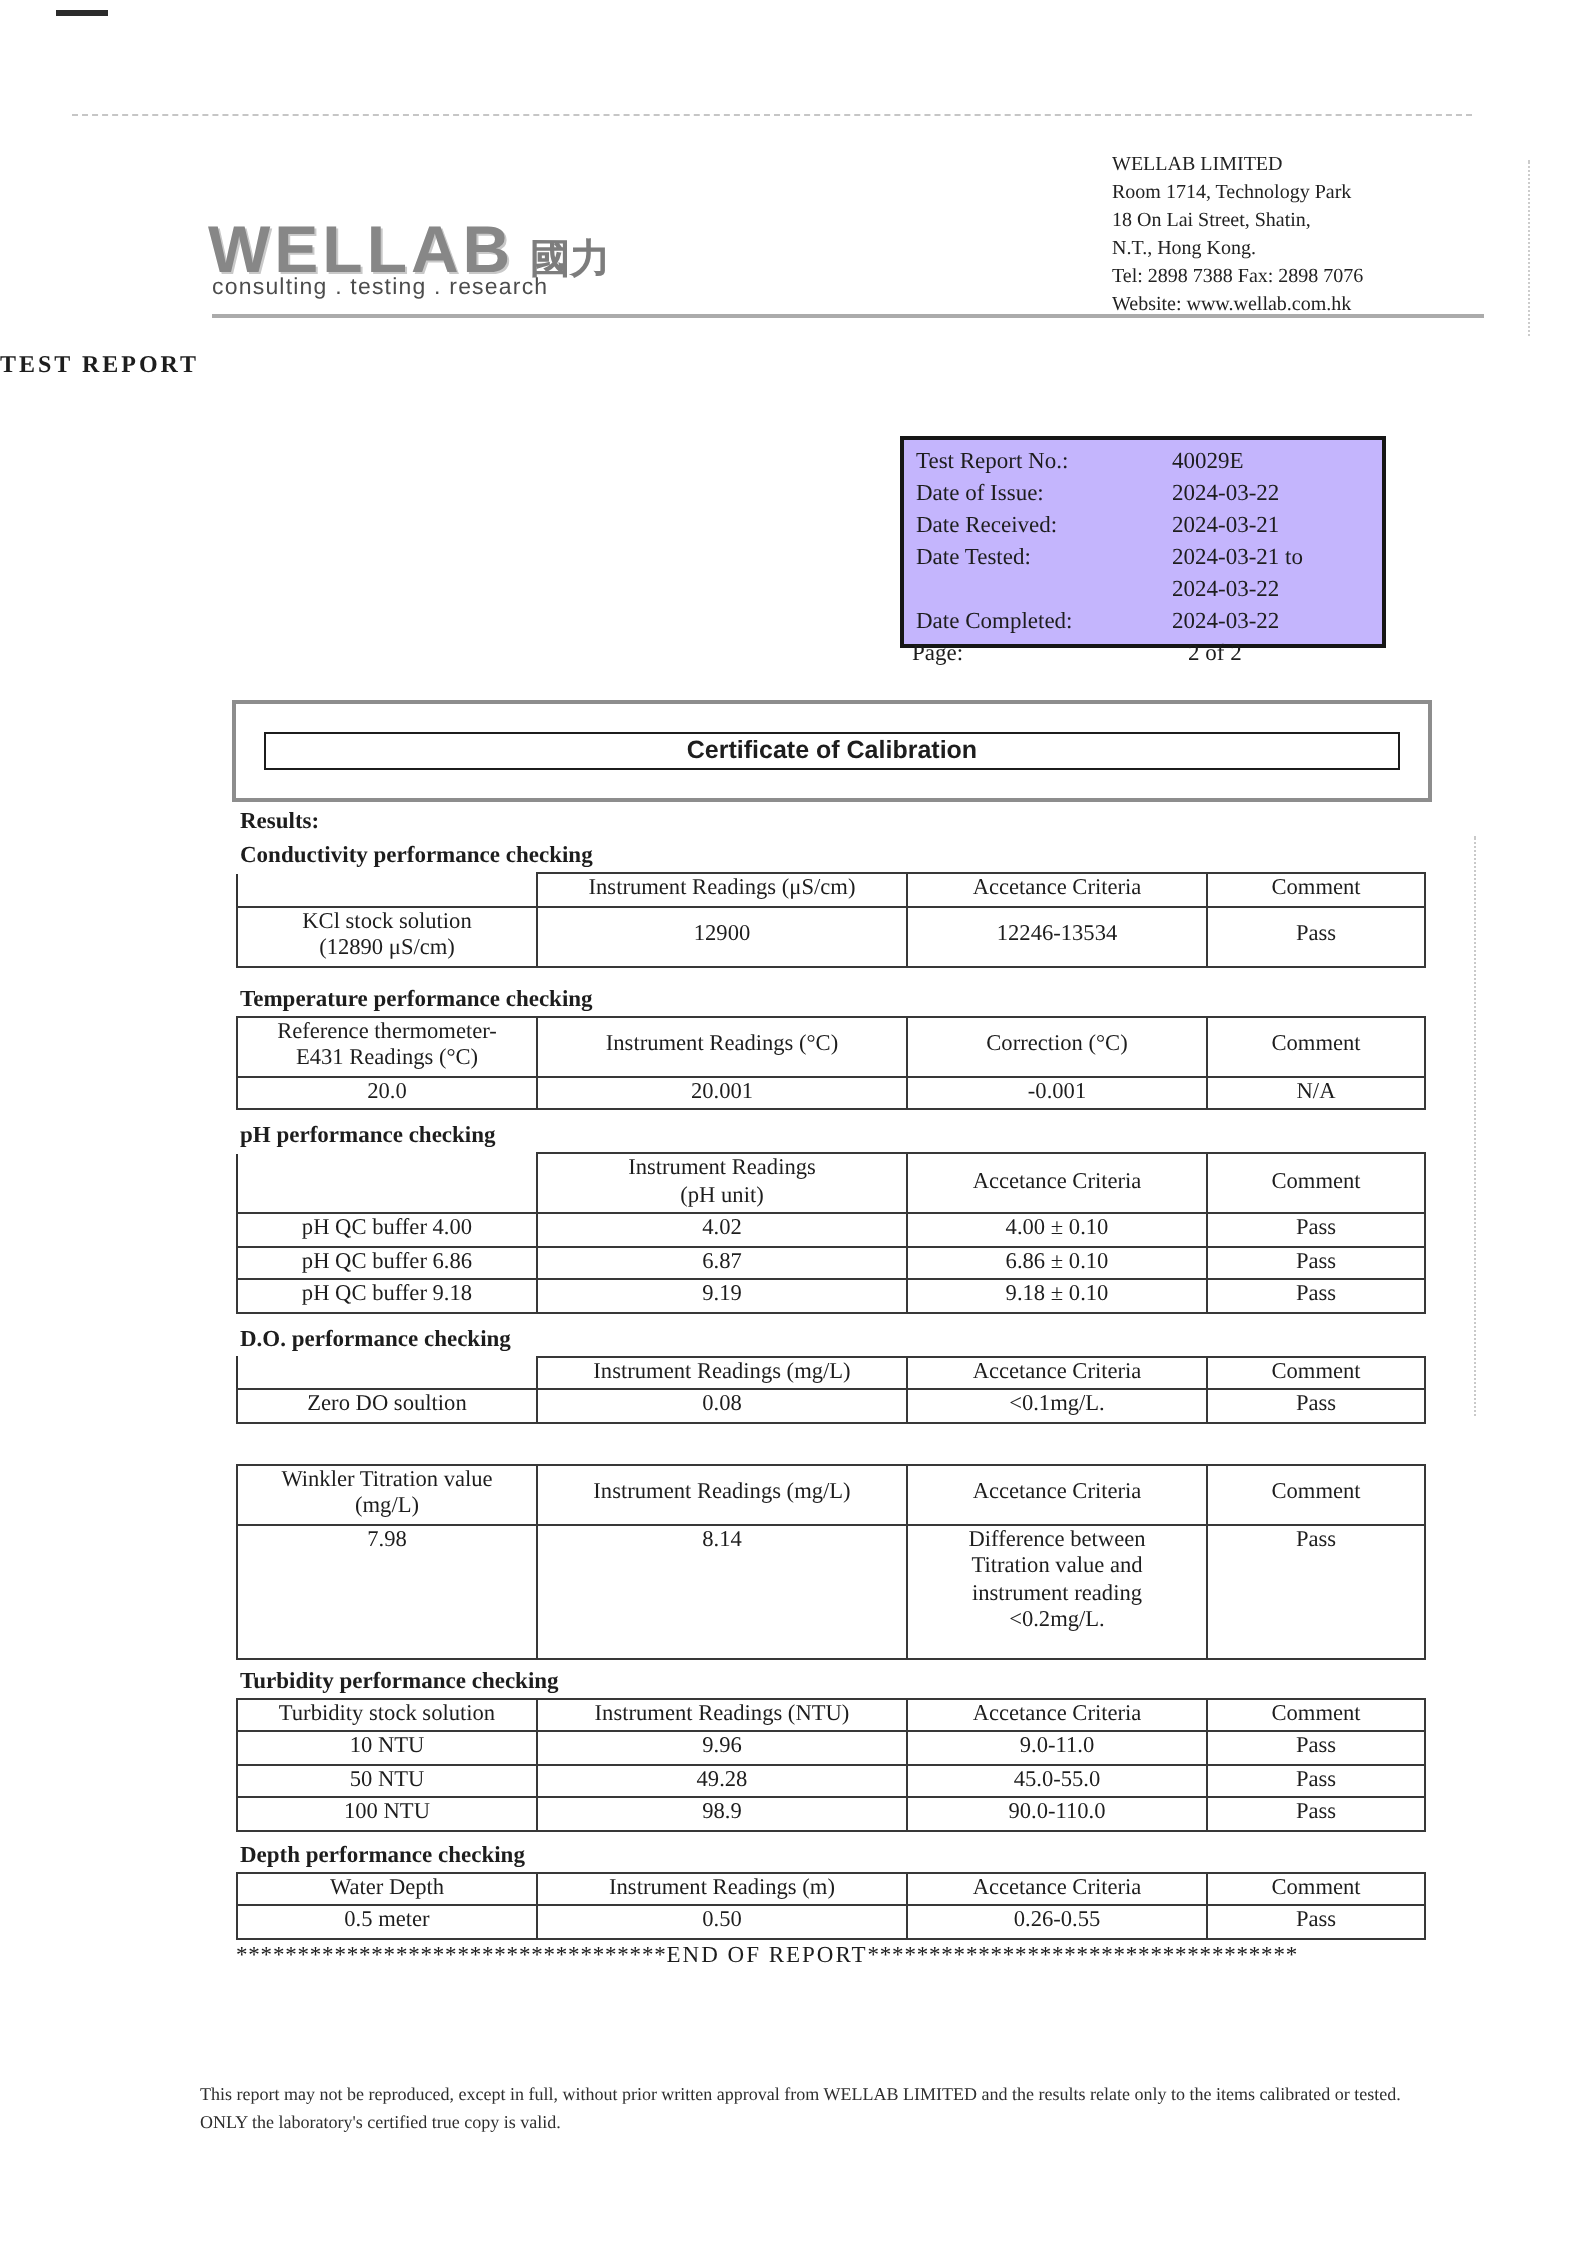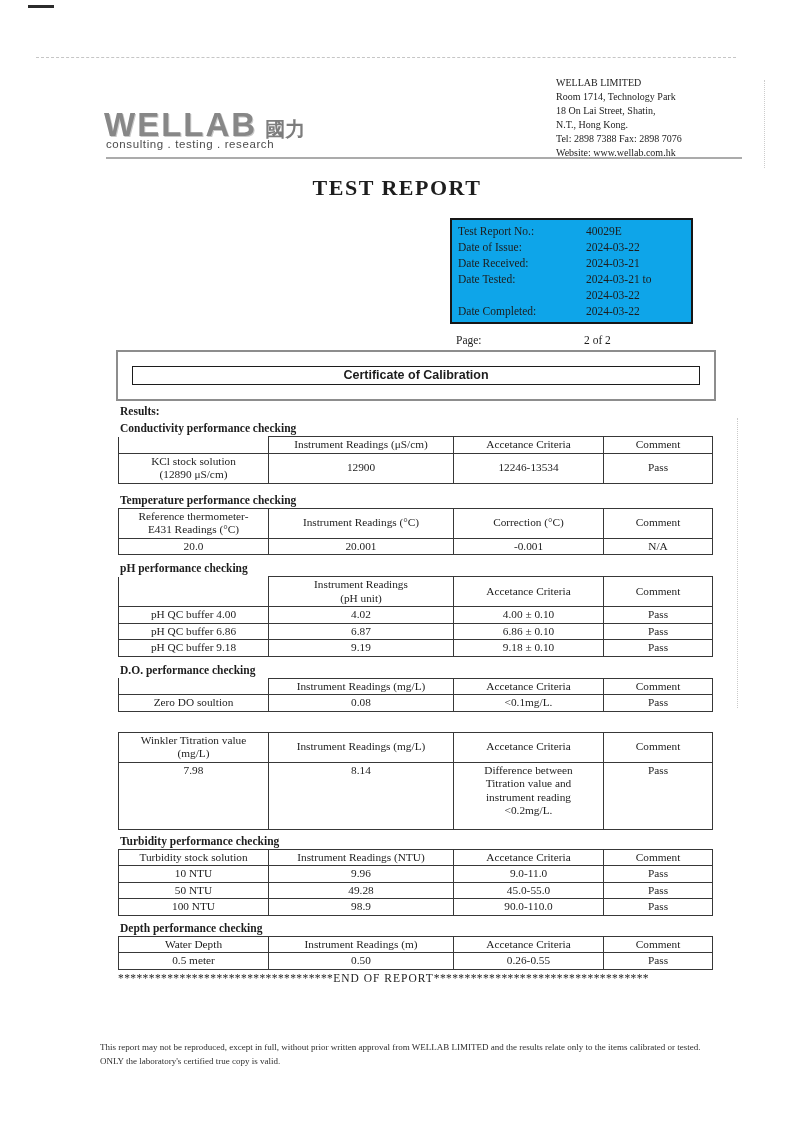--- a/index.html
+++ b/index.html
@@ -17,30 +17,30 @@
   .logo{position:absolute;left:104px;top:106px;white-space:nowrap;}
   .logo-text{font-family:Liberation Sans, sans-serif;font-weight:700;font-size:33px;
     color:#878787;letter-spacing:2px;text-shadow:1px 1px 0 #c9c9c9;}
   .logo-cjk{font-family:"DejaVu Sans",sans-serif;font-weight:700;font-size:20px;color:#7d7d7d;margin-left:4px;}
   .logo-tagline{position:absolute;left:106px;top:138px;font-family:"Liberation Sans",sans-serif;
     font-size:11.5px;color:#4c4c4c;letter-spacing:0.6px;}
   .logo-rule{position:absolute;left:106px;top:157px;width:636px;height:2px;background:#ababab;}
   .address{position:absolute;left:556px;top:76px;width:200px;font-size:10px;line-height:1.4;color:#222;}
 
   
-  .report-title{position:absolute;left:0;right:0;top:175px;text-align:center;
-    font-size:22px;font-weight:700;letter-spacing:1.5px;}
+  .report-title{position:absolute;left:0;right:0;top:175px;
+    font-size:12px;font-weight:700;letter-spacing:1.5px;}
 
   
   .info-box{position:absolute;left:450px;top:218px;width:233px;border:2px solid #161616;
-    padding:3px 0 3px 6px;font-size:11.5px;background:#0ea5e9;}
+    padding:3px 0 3px 6px;font-size:11.5px;background:#c4b5fd;}
   .info-row{display:flex;line-height:16px;}
   .info-label{width:128px;flex:0 0 128px;}
   .info-value{flex:1;white-space:pre-line;font-family:Liberation Serif, serif;}
-  .page-row{position:absolute;left:456px;top:334px;display:flex;font-size:11.5px;}
+  .page-row{position:absolute;left:456px;top:321px;display:flex;font-size:11.5px;gap:10px;}
   .page-row .info-label{width:128px;flex:0 0 128px;}
 
   
   .content{position:absolute;left:116px;top:350px;width:600px;}
   .banner-outer{border:2px solid #8d8d8d;padding:14px;}
   .banner-inner{border:1px solid #1c1c1c;text-align:center;font-family:"Liberation Sans",sans-serif;
     font-weight:700;font-size:12.5px;padding:1px 0 2px;}
   .results-label{font-weight:700;font-size:11.5px;margin:4px 0 0 4px;}
   .sec-heading{font-weight:700;font-size:11.5px;margin:0 0 2px 4px;}
   table.rtable{border-collapse:collapse;table-layout:fixed;width:594px;margin-left:2px;

